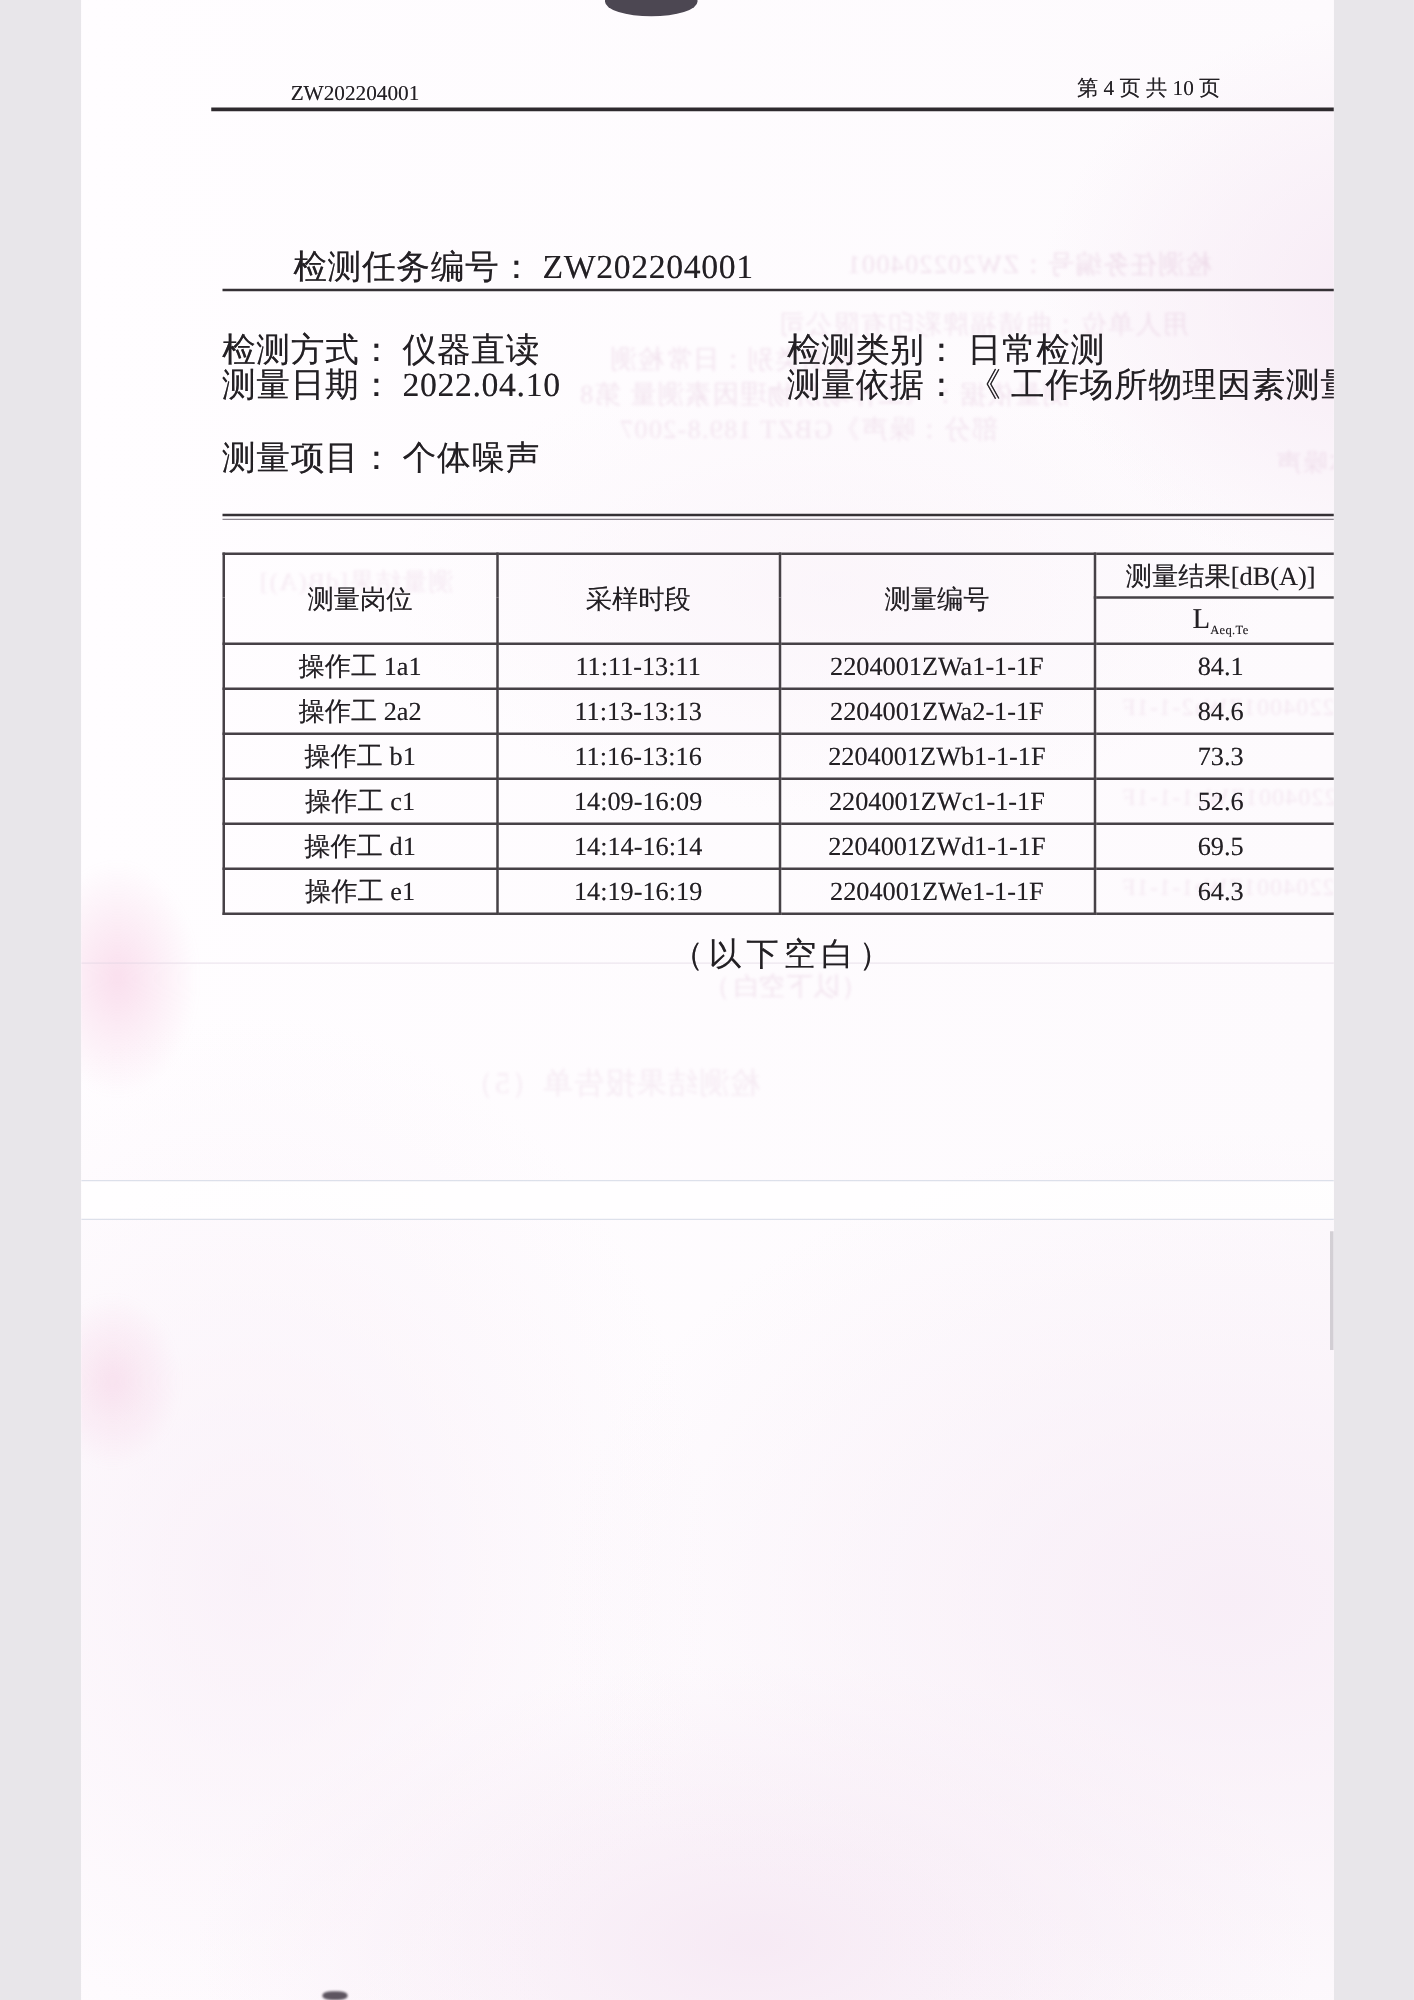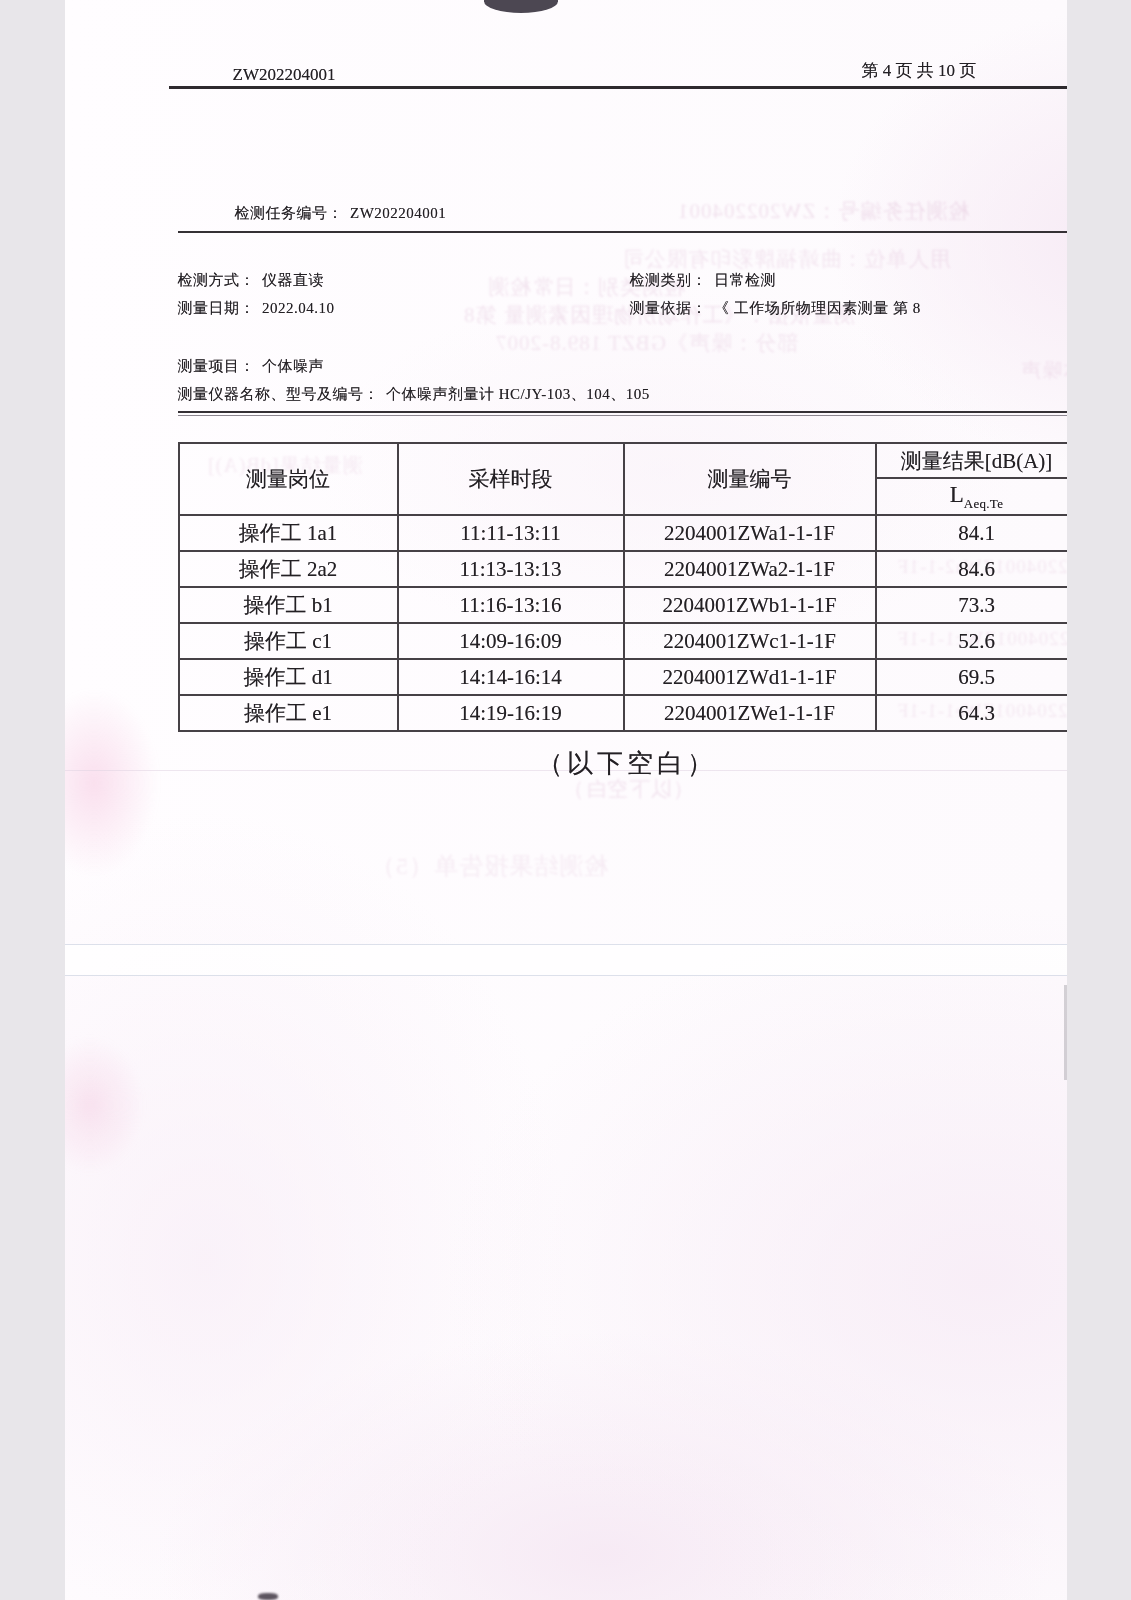--- a/index.html
+++ b/index.html
@@ -13,21 +13,21 @@
     font-family:"Liberation Serif","DejaVu Serif",serif;
     background-color:#fefcfe;
     background-image:
       radial-gradient(ellipse 420px 330px at 1060px 240px, rgba(246,233,244,0.95), rgba(246,233,244,0) 70%),
       radial-gradient(ellipse 750px 520px at 920px 1280px, rgba(247,236,246,0.85), rgba(247,236,246,0) 72%),
       radial-gradient(ellipse 520px 640px at 140px 1260px, rgba(248,238,247,0.75), rgba(248,238,247,0) 70%),
       radial-gradient(ellipse 640px 320px at 540px 1555px, rgba(245,231,243,0.85), rgba(245,231,243,0) 70%),
       radial-gradient(ellipse 500px 260px at 600px 470px, rgba(249,241,248,0.55), rgba(249,241,248,0) 70%),
       linear-gradient(90deg, #fffdff 0%, #fdfafd 100%);
   }
-  .txt { position:absolute; white-space:nowrap; font-size:15px; line-height:26px;
+  .txt { position:absolute; white-space:nowrap; font-size:27px; line-height:26px;
          text-shadow:0 0 0.5px rgba(45,40,45,0.55); }
   .small { font-size:17px; }
   .label { letter-spacing:0.5px; }
   .value { margin-left:7px; letter-spacing:0.5px; }
 
   .page-title { position:absolute; top:132px; left:0; width:1120px; text-align:center;
                 font-size:38px; font-weight:bold; letter-spacing:3px;
                 text-shadow:0 0 0.8px rgba(30,25,30,0.8); }
 
   .rule { position:absolute; background:#353135; height:2px; }
@@ -41,21 +41,21 @@
   table.results th, table.results td {
       border:2px solid #464146; text-align:center; vertical-align:middle;
       font-weight:normal; padding:0 2px;
       text-shadow:0 0 0.5px rgba(45,40,45,0.5);
       overflow:hidden; white-space:nowrap; }
   table.results thead tr:first-child th { height:35px; }
   table.results thead tr.subrow th { height:37px; }
   table.results thead th.span-col { height:71px; }
   table.results tbody td { height:36px; }
   .laeq { font-size:23px; }
-  .laeq sub { font-size:13px; letter-spacing:0.3px; }
+  .laeq sub { font-size:10px; letter-spacing:0.3px; }
 
   .footer-note { position:absolute; top:746px; left:113px; width:899px; text-align:center;
                  font-size:26px; letter-spacing:4px;
                  text-shadow:0 0 0.5px rgba(45,40,45,0.55); }
 
   
   .bleed-layer { position:absolute; inset:0; pointer-events:none; }
   .bleed { position:absolute; white-space:nowrap; color:#c07fae;
            transform:scaleX(-1); filter:blur(1.1px); letter-spacing:1px; }
   .fold-band { position:absolute; left:0; width:1131px; top:945px; height:30px;
@@ -135,23 +135,20 @@
     <span class="label">测量日期：</span><span class="value">2022.04.10</span>
   </div>
   <div class="txt" style="left:565px; top:295px">
     <span class="label">测量依据：</span><span class="value">《 工作场所物理因素测量 第 8</span>
   </div>
 
   <div class="txt" style="left:113px; top:353px">
     <span class="label">测量项目：</span><span class="value">个体噪声</span>
   </div>
 
-  <div class="txt" style="left:113px; top:381px">
-    <span class="label">测量仪器名称、型号及编号：</span><span class="value">个体噪声剂量计 HC/JY-103、104、105</span>
-  </div>
   <div class="rule dbl" style="top:411px; left:113px; width:909px"></div>
 
   <table class="results">
     <colgroup>
       <col style="width:219px">
         <col style="width:226px">
         <col style="width:252px">
         <col style="width:202px">
     </colgroup>
     <thead>

